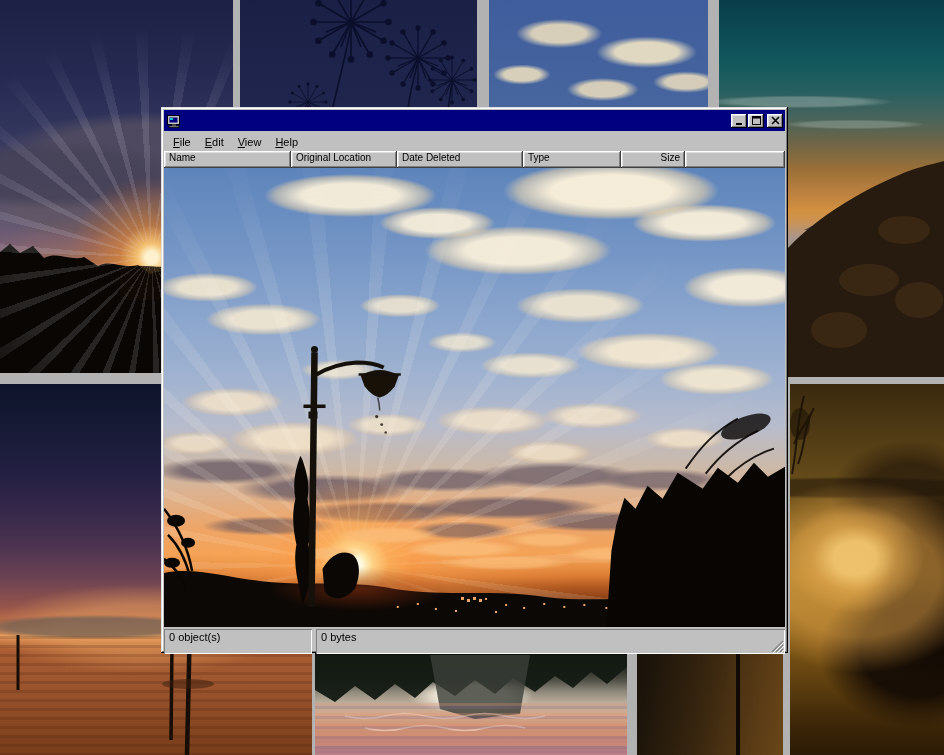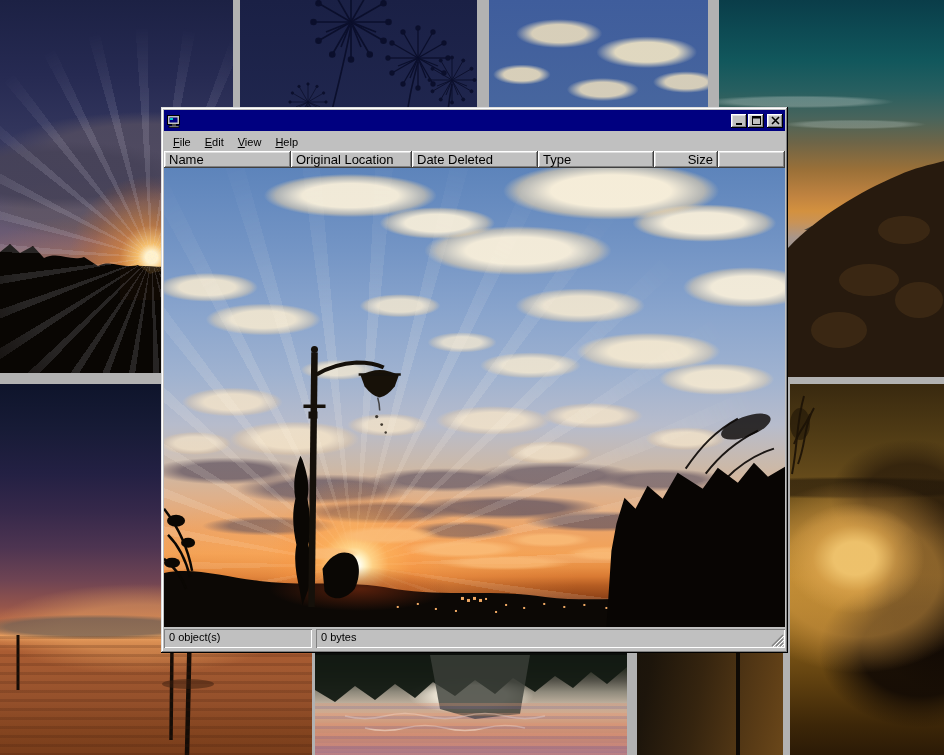--- a/index.html
+++ b/index.html
@@ -84,28 +84,28 @@
   .title-text{color:#fff;font-size:11px;font-weight:bold;flex:1;white-space:nowrap;overflow:hidden;}
   .tb-buttons{display:flex;align-items:center;}
   .tb-btn{width:16px;height:14px;background:#c0c0c0;margin-left:1px;display:flex;align-items:center;justify-content:center;
     box-shadow:inset -1px -1px #000, inset 1px 1px #fff, inset -2px -2px #808080, inset 2px 2px #dfdfdf;}
   .tb-btn.close{margin-left:3px;}
   .tb-btn svg{width:9px;height:9px;display:block;}
   .menubar{height:19px;flex:0 0 19px;display:flex;align-items:center;padding-left:3px;font-size:11px;color:#000;}
   .menu-item{padding:1px 6px;margin-right:2px;}
   .key{text-decoration:underline;}
   .header-row{height:17px;flex:0 0 17px;display:flex;background:#c0c0c0;}
-  .hcell{box-sizing:border-box;height:17px;font-size:13px;color:#000;padding:1px 5px 0;white-space:nowrap;overflow:hidden;
+  .hcell{box-sizing:border-box;height:17px;font-size:10px;color:#000;padding:1px 5px 0;white-space:nowrap;overflow:hidden;
     box-shadow:inset -1px -1px #404040, inset 1px 1px #fff, inset -2px -2px #808080, inset 2px 2px #dfdfdf;}
   .hcell.right{text-align:right;}
   .content{flex:1 1 auto;position:relative;overflow:hidden;background:#000;
     box-shadow:inset 1px 1px #808080;}
   .layer{position:absolute;inset:0;}
   .statusbar{height:21px;flex:0 0 21px;display:flex;padding-top:2px;font-size:11px;color:#000;}
-  .spanel{box-sizing:border-box;height:19px;padding:2px 5px 0;background:#c0c0c0;white-space:nowrap;overflow:hidden;
+  .spanel{box-sizing:border-box;height:25px;padding:2px 5px 0;background:#c0c0c0;white-space:nowrap;overflow:hidden;
     box-shadow:inset 1px 1px #808080, inset -1px -1px #fff;}
   .spanel.p1{width:148px;margin-right:4px;}
   .spanel.p2{flex:1;position:relative;}
   .grip{position:absolute;right:1px;bottom:1px;width:13px;height:13px;}
 
   
   .sky{background:linear-gradient(180deg,#5d84bb 0%,#7495c5 18%,#8aa5cd 32%,#9fb2d0 45%,#b7bccc 56%,#cbb9a9 65%,#dfb08a 72%,#eda466 79%,#f3a256 84%,#e88f43 87%,#d97a33 89%,#b45c22 91%,#8a3f16 94%,#5a250c 100%);}
   .clouds-high{background:
     radial-gradient(120px 30px at 30% 6%,  rgba(253,242,218,.92) 0 40%, rgba(243,216,170,.5) 62%, rgba(243,216,170,0) 72%),
     radial-gradient(80px 22px at 44% 12%,  rgba(253,242,218,.9) 0 40%, rgba(243,216,170,.45) 62%, rgba(243,216,170,0) 72%),
@@ -298,23 +298,23 @@
 
   <div class="menubar">
     <span class="menu-item"><span class="key">F</span><span>ile</span></span>
     <span class="menu-item"><span class="key">E</span><span>dit</span></span>
     <span class="menu-item"><span class="key">V</span><span>iew</span></span>
     <span class="menu-item"><span class="key">H</span><span>elp</span></span>
   </div>
 
   <div class="header-row">
     <div class="hcell" style="width:127px">Name</div>
-    <div class="hcell" style="width:121px">Original Location</div>
+    <div class="hcell" style="width:106px">Original Location</div>
     <div class="hcell" style="width:126px">Date Deleted</div>
-    <div class="hcell" style="width:116px">Type</div>
+    <div class="hcell" style="width:98px">Type</div>
     <div class="hcell right" style="width:64px">Size</div>
     <div class="hcell" style="flex:1"></div>
   </div>
 
   <div class="content">
     <div class="layer sky"></div>
     <div class="layer clouds-high"></div>
     <div class="layer clouds-low"></div>
     <div class="layer rays"></div>
     <div class="layer sunglow"></div>

